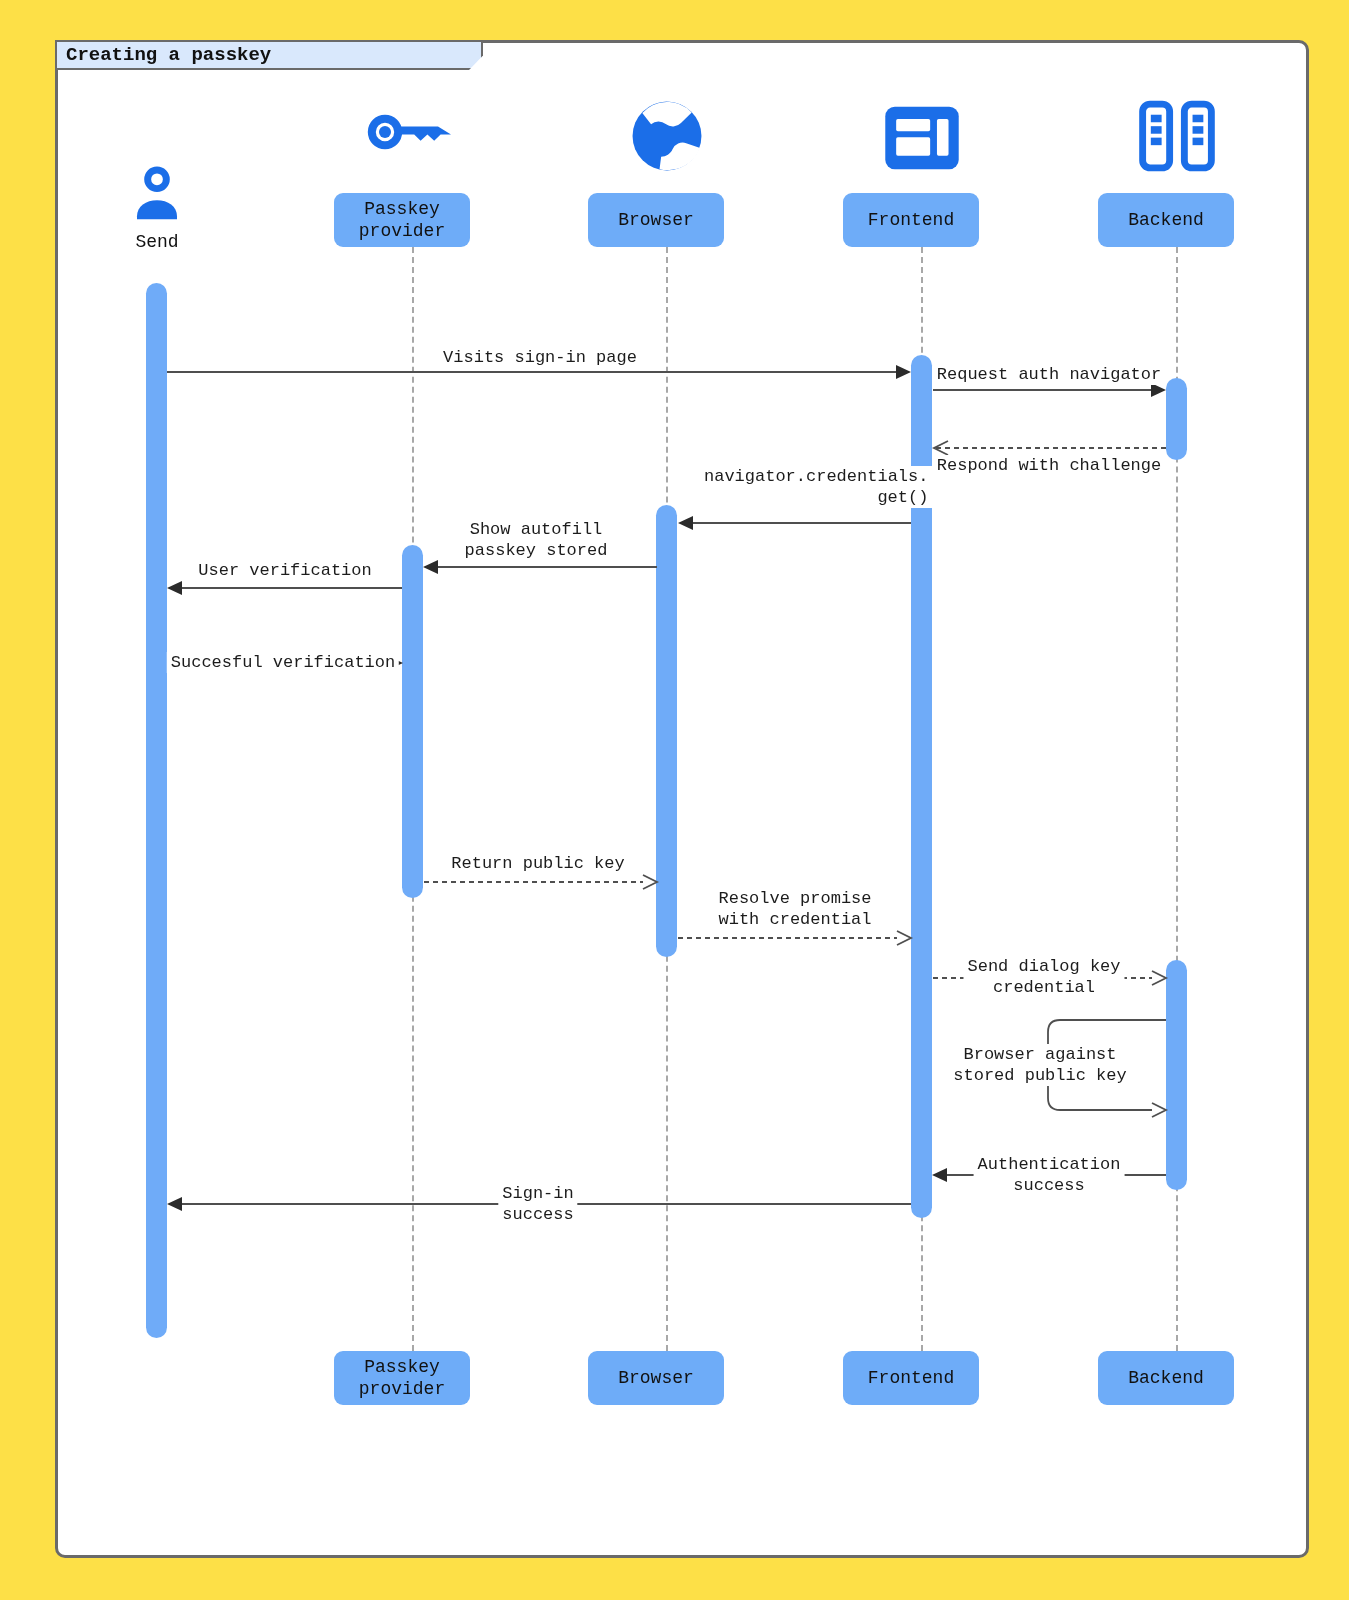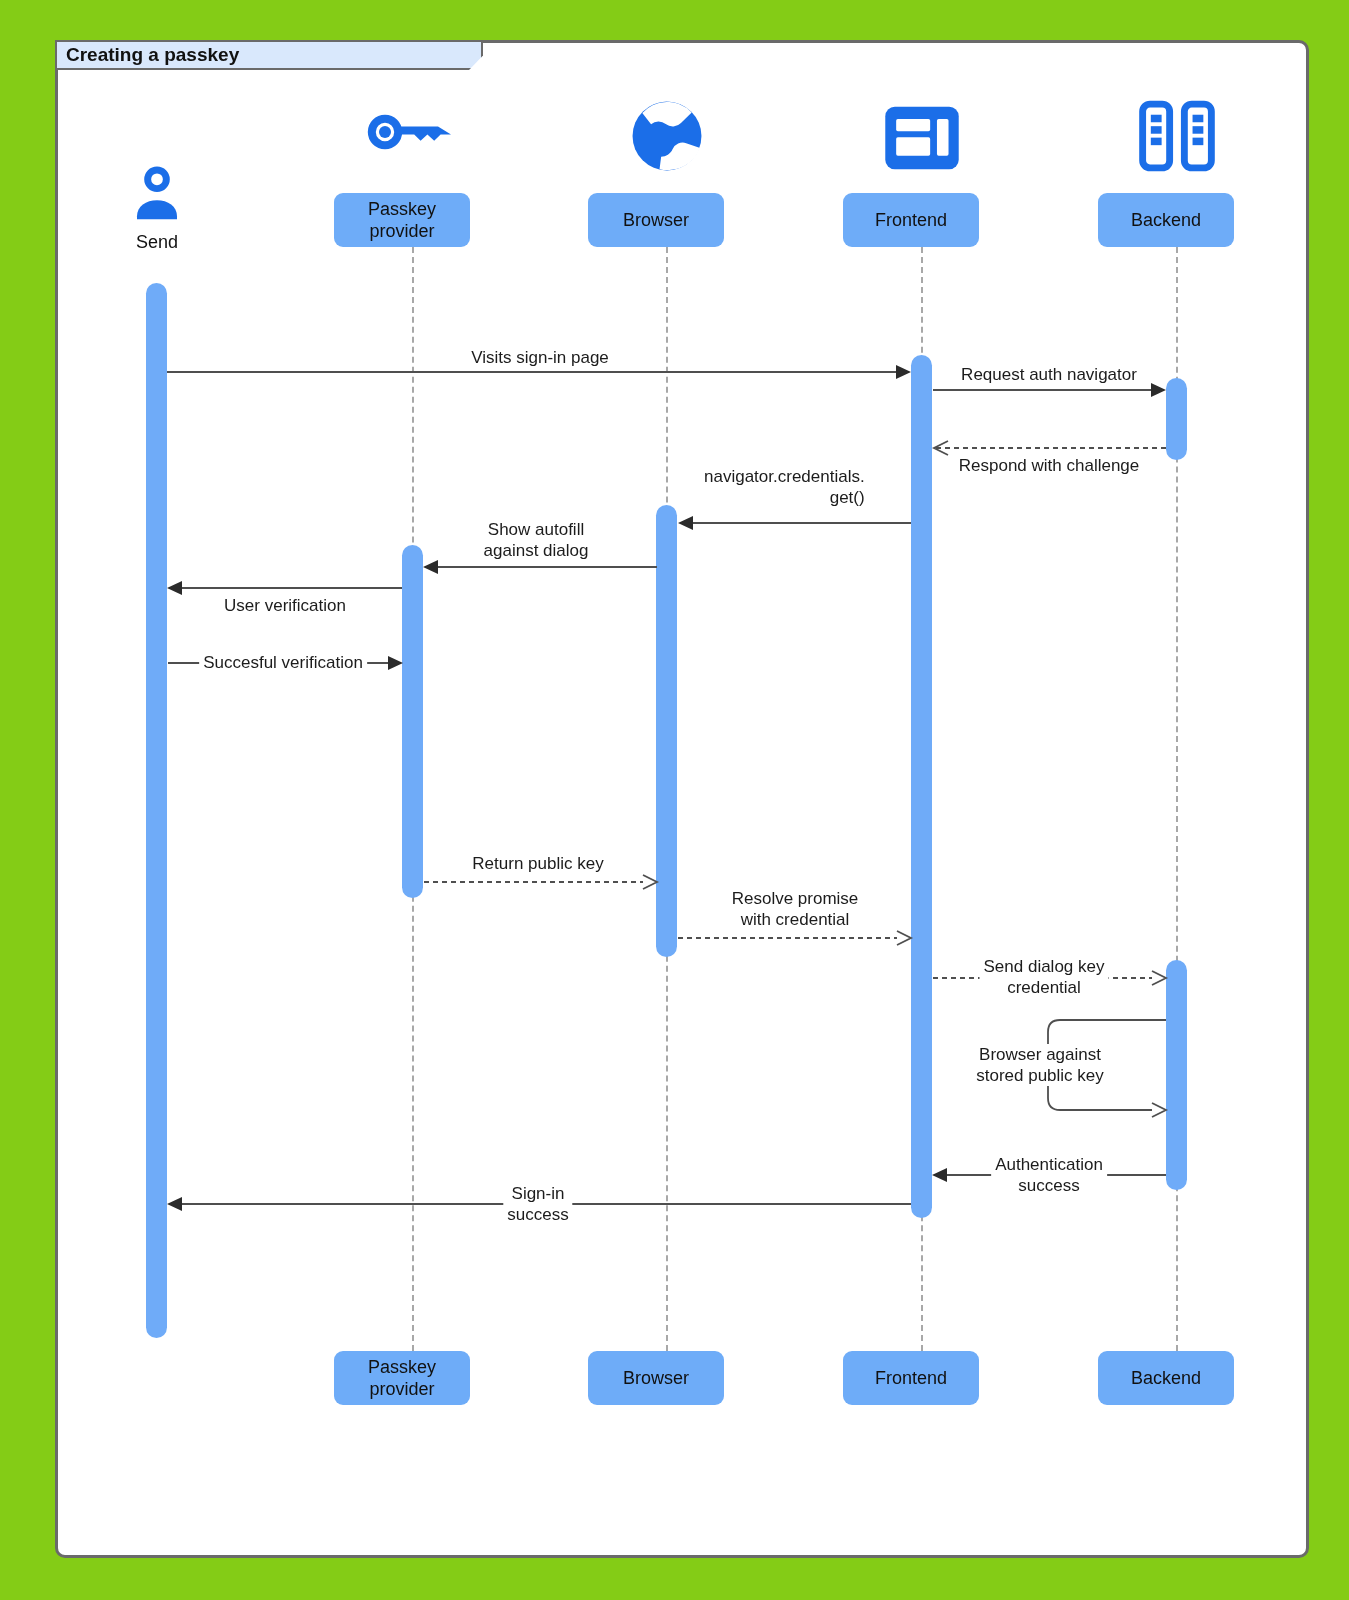--- a/index.html
+++ b/index.html
@@ -1,18 +1,18 @@
 <!DOCTYPE html>
 <html><head>
 <meta charset="utf-8">
 <style>
   html,body{margin:0;padding:0;background:#ffffff;}
   #canvas{
-    position:relative;width:1349px;height:1600px;background:#84cc16;overflow:hidden;
-    font-family:Liberation Sans, sans-serif;color:#1c1c1c;
+    position:relative;width:1349px;height:1600px;background:#fde047;overflow:hidden;
+    font-family:Liberation Mono, monospace;color:#1c1c1c;
   }
   
   .frame{
     position:absolute;left:55px;top:40px;width:1254px;height:1518px;
     border:3px solid #6a6a6a;border-radius:10px;box-sizing:border-box;background:#fff;z-index:0;
   }
   .title-tab{
     position:absolute;left:55px;top:40px;width:428px;height:30px;z-index:6;
     background:#d9e8fc;border:2.5px solid #6a6a6a;box-sizing:border-box;
     clip-path:polygon(0 0,100% 0,100% 52%,calc(100% - 14px) 100%,0 100%);
@@ -148,24 +148,24 @@
 
   <div class="msg" style="left:1049px;top:455px">Respond with challenge</div>
 
   <div class="msg left-align" style="left:700px;top:466px">
     <div>navigator.credentials.</div>
     <div>get()</div>
   </div>
 
   <div class="msg" style="left:536px;top:519px">
     <div>Show autofill</div>
-    <div>against dialog</div>
+    <div>passkey stored</div>
   </div>
 
-  <div class="msg" style="left:285px;top:595px">User verification</div>
+  <div class="msg" style="left:285px;top:560px">User verification</div>
 
   <div class="msg" style="left:283px;top:652px">Succesful verification</div>
 
   <div class="msg" style="left:538px;top:853px">Return public key</div>
 
   <div class="msg" style="left:795px;top:888px">
     <div>Resolve promise</div>
     <div>with credential</div>
   </div>
 

